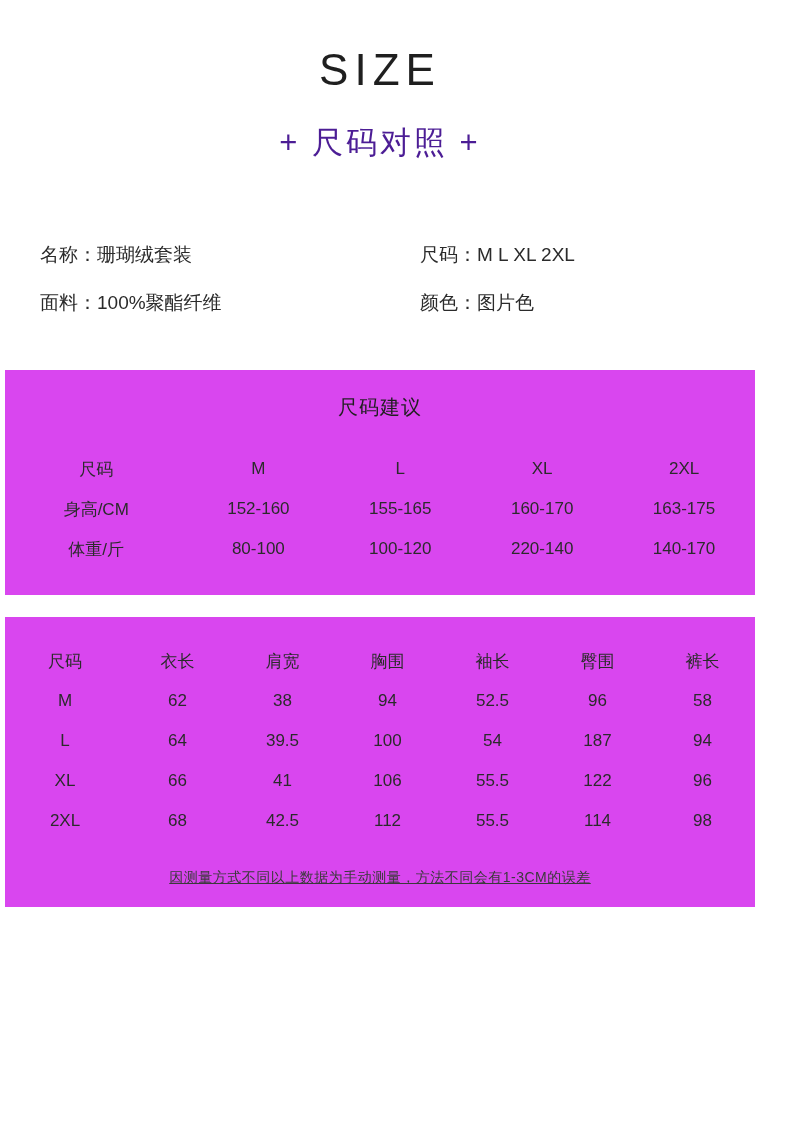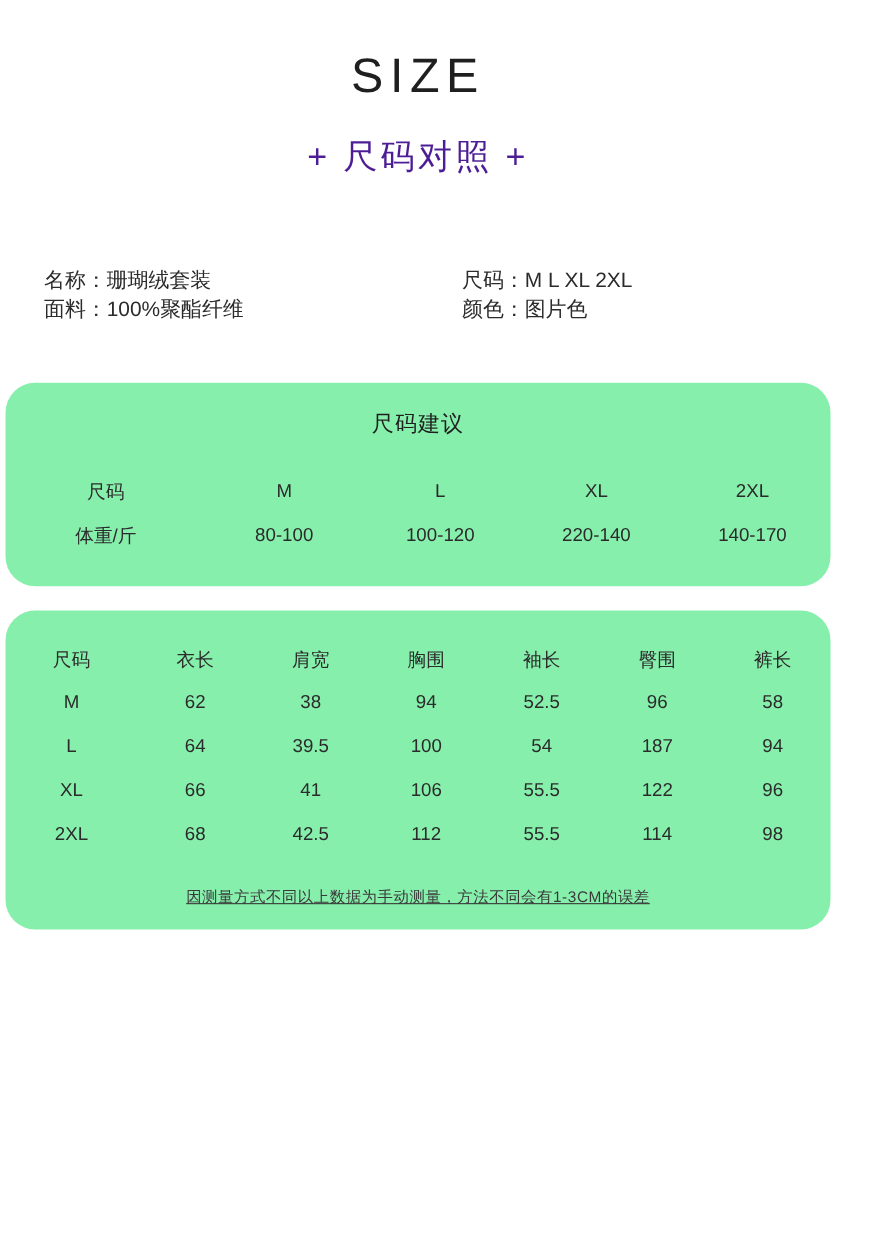--- a/index.html
+++ b/index.html
@@ -42,36 +42,36 @@
     padding-top: 28px;
   }
 
   
   .meta {
     margin: 0 auto;
     padding-top: 78px;
     width: 680px;
     display: grid;
     grid-template-columns: 380px 300px;
+    row-gap: 22px;
   }
   .meta-cell {
     font-size: 19px;
     color: #2b2b2b;
     white-space: nowrap;
   }
   .meta-cell .lbl { }
   .meta-cell .val { }
 
   
   .panel {
-    background: #86efac;
+    background: #d946ef;
     margin: 0 auto;
     width: 750px;
     box-sizing: border-box;
-    border-radius: 27px;
   }
   .panel-advice {
     margin-top: 54px;
     padding: 24px 0 26px 0;
   }
   .panel-table {
     margin-top: 22px;
     padding: 24px 0 20px 0;
   }
   .panel-heading {
@@ -160,20 +160,27 @@
         <tr>
           <th class="rowhead">尺码</th>
           <th>M</th>
           <th>L</th>
           <th>XL</th>
           <th>2XL</th>
         </tr>
       </thead>
       <tbody>
         <tr>
+          <td class="rowhead">身高/CM</td>
+          <td>152-160</td>
+          <td>155-165</td>
+          <td>160-170</td>
+          <td>163-175</td>
+        </tr>
+        <tr>
           <td class="rowhead">体重/斤</td>
           <td>80-100</td>
           <td>100-120</td>
           <td>220-140</td>
           <td>140-170</td>
         </tr>
       </tbody>
     </table>
   </div>
 

